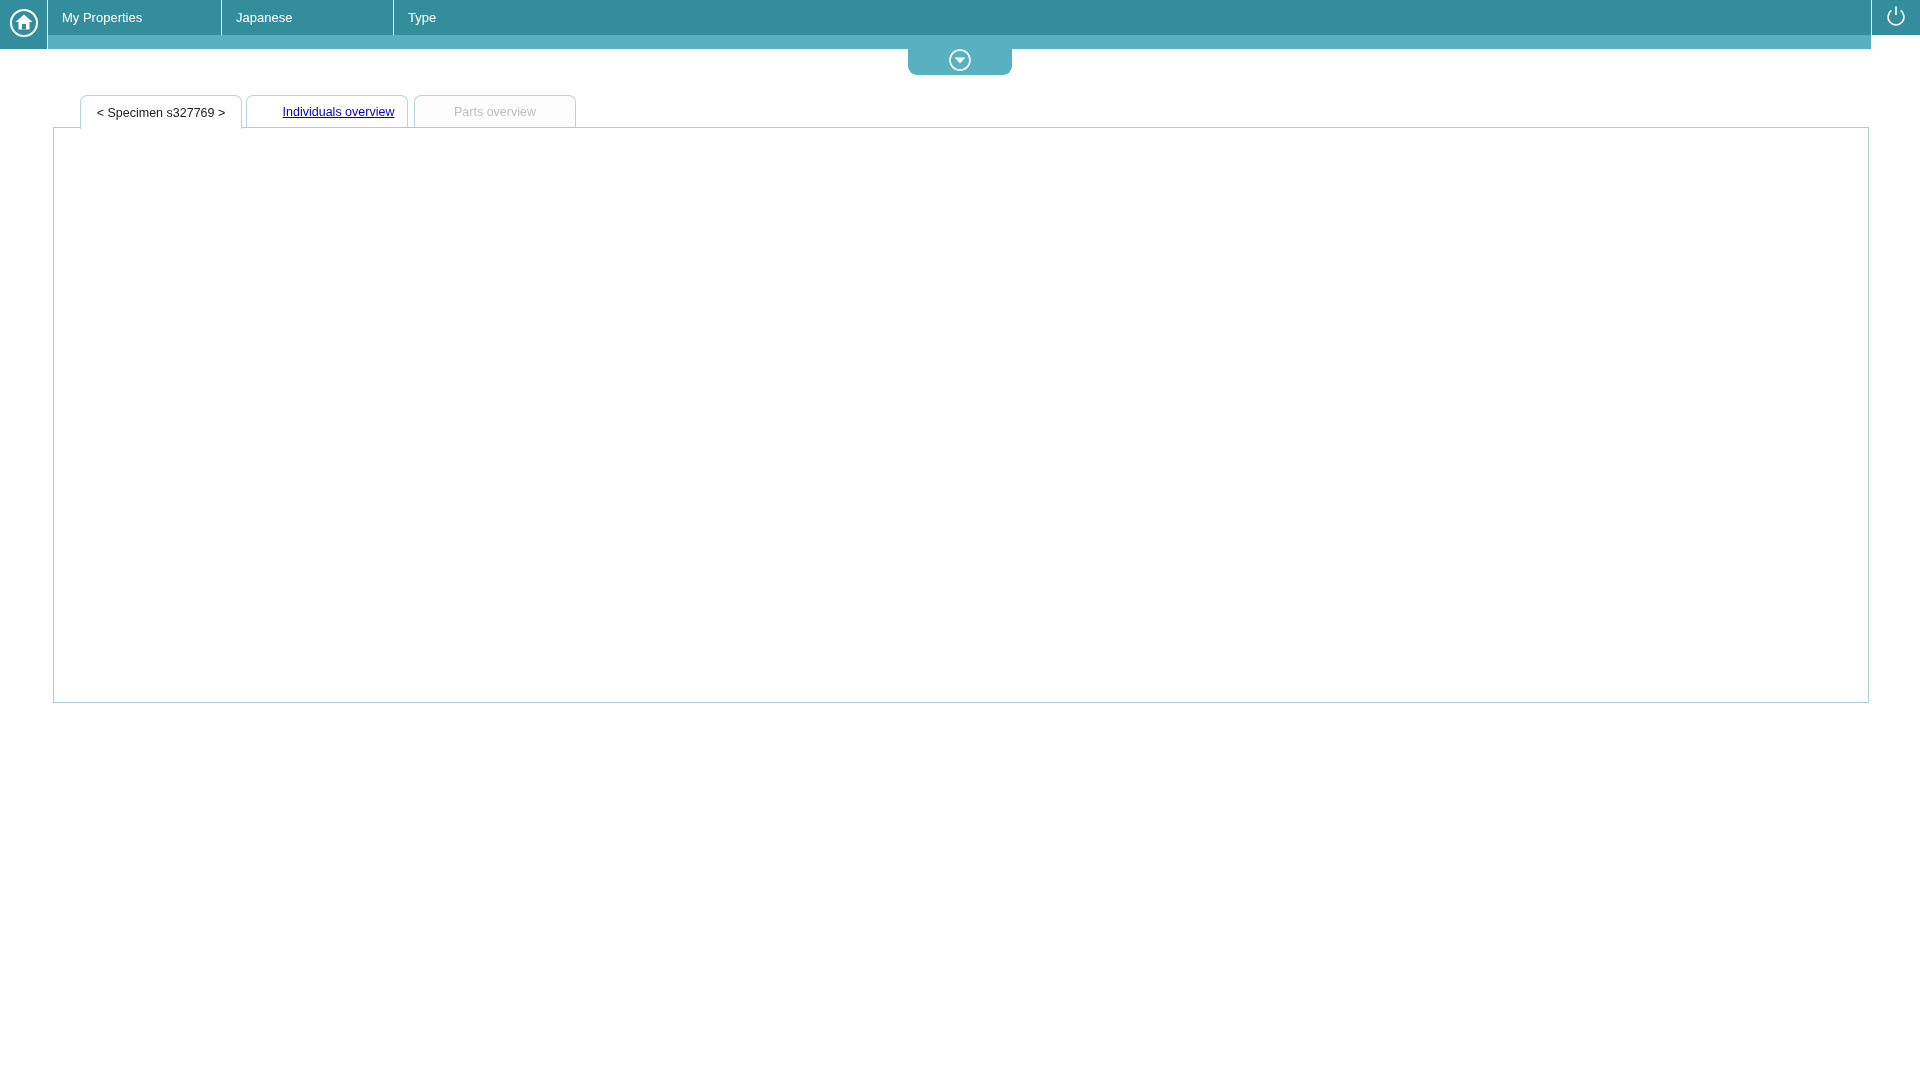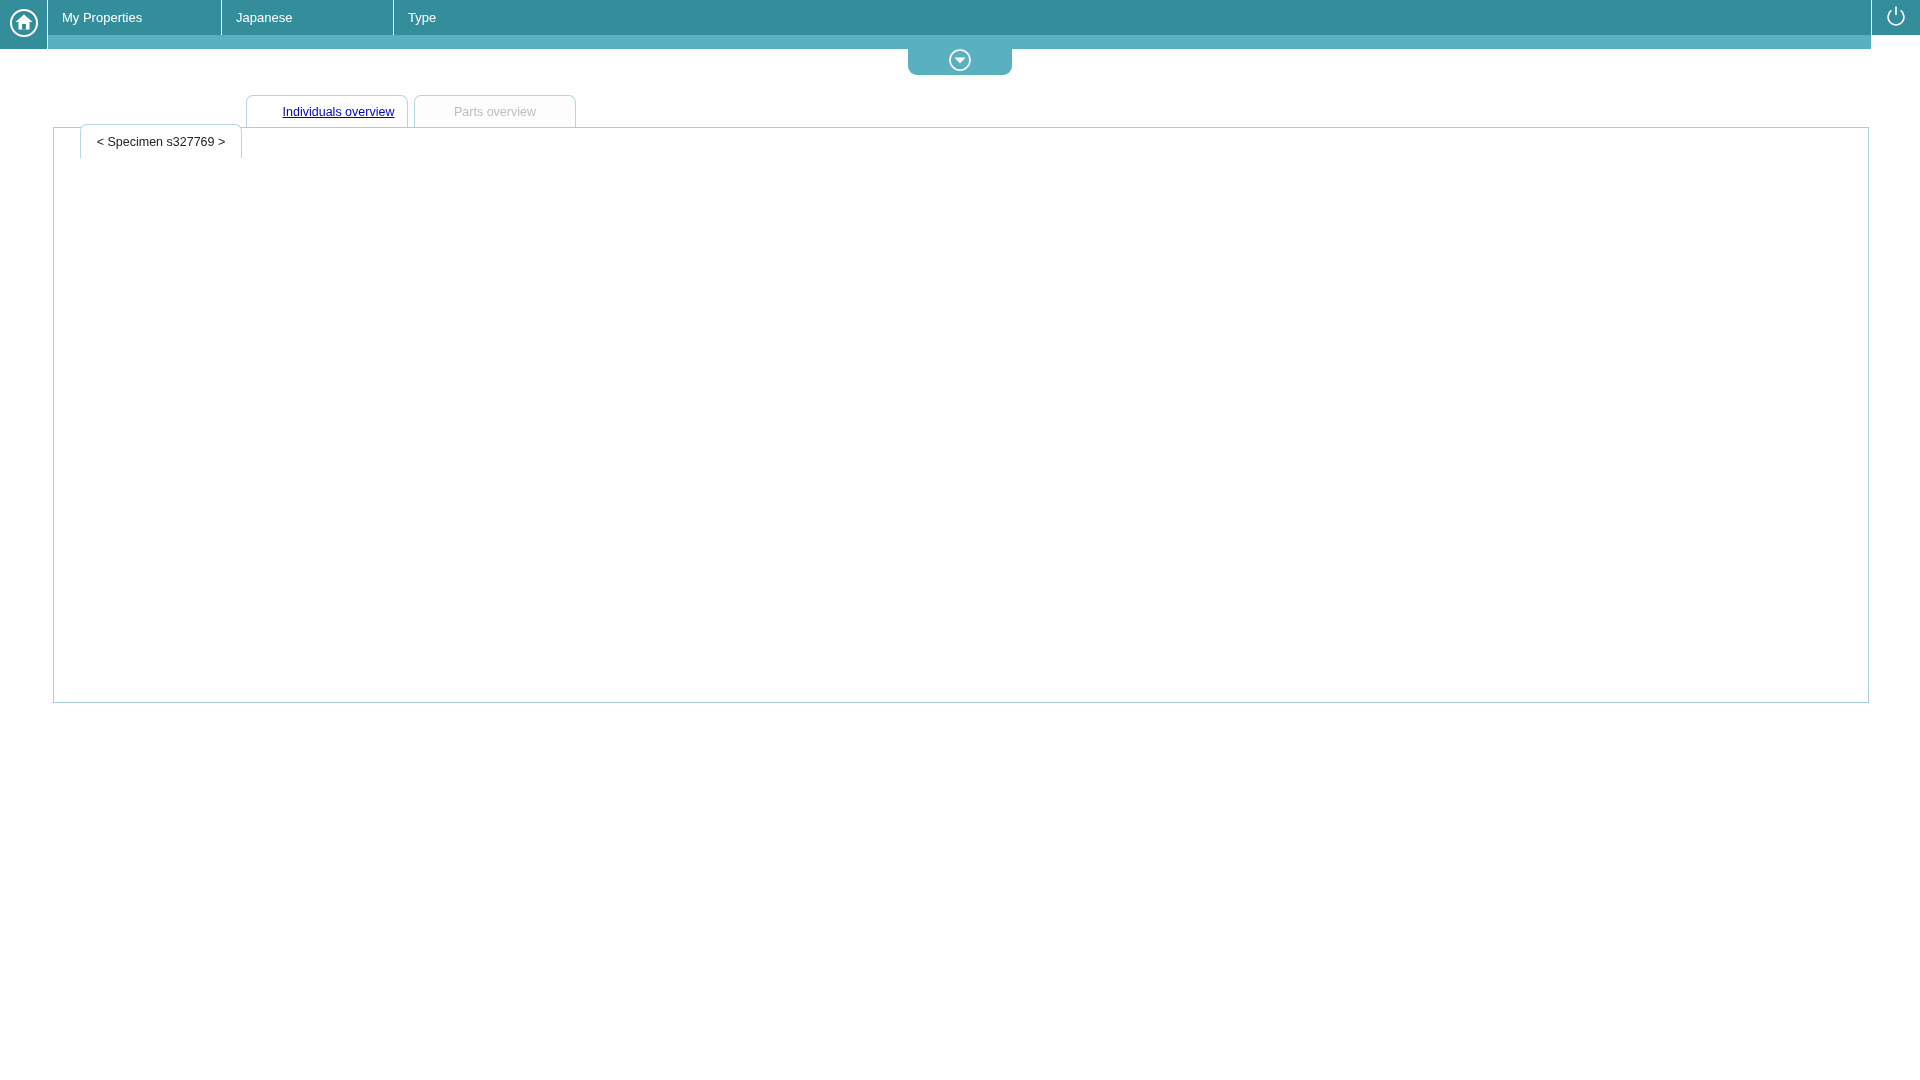--- a/index.html
+++ b/index.html
@@ -18,21 +18,21 @@
   .mi-1 { width:174px; } .mi-2 { width:172px; } .mi-3 { width:220px; border-right:none; }
   .power-box { right:0; top:0; width:49px; height:35px; background:#348d9b;
                border-left:1px solid #fff; display:flex; align-items:center; justify-content:center; cursor:pointer; }
   .chevron-tab { left:908px; top:49px; width:104px; height:26px; background:#58b0c0;
                  border-radius:0 0 9px 9px; display:flex; align-items:center; justify-content:center; cursor:pointer; }
 
   
   .tab { top:95px; height:32px; background:#fff; border:1px solid #b5d6e0; border-bottom:none;
          border-radius:7px 7px 0 0; display:flex; align-items:center; justify-content:center;
          font-size:12.5px; cursor:pointer; }
-  .tab-active { left:80px; width:162px; height:34px; z-index:3; color:#222;margin-top:29px; }
+  .tab-active { left:80px; width:162px; height:34px; z-index:3; color:#222; }
   .tab-link { left:246px; width:162px;padding-left:23px; }
   .tab-link span { color:#0000cc; text-decoration:underline; }
   .tab-disabled { left:414px; width:162px; color:#bdbdbd; background:#fdfdfd; cursor:default; }
 
   
   .container { left:53px; top:127px; width:1816px; height:576px; background:#fff;
                border:1px solid #a9cdd9; z-index:1; }
 
   
   .panel-hdr { height:28px; background:#57a9b8; display:flex; align-items:center; }

